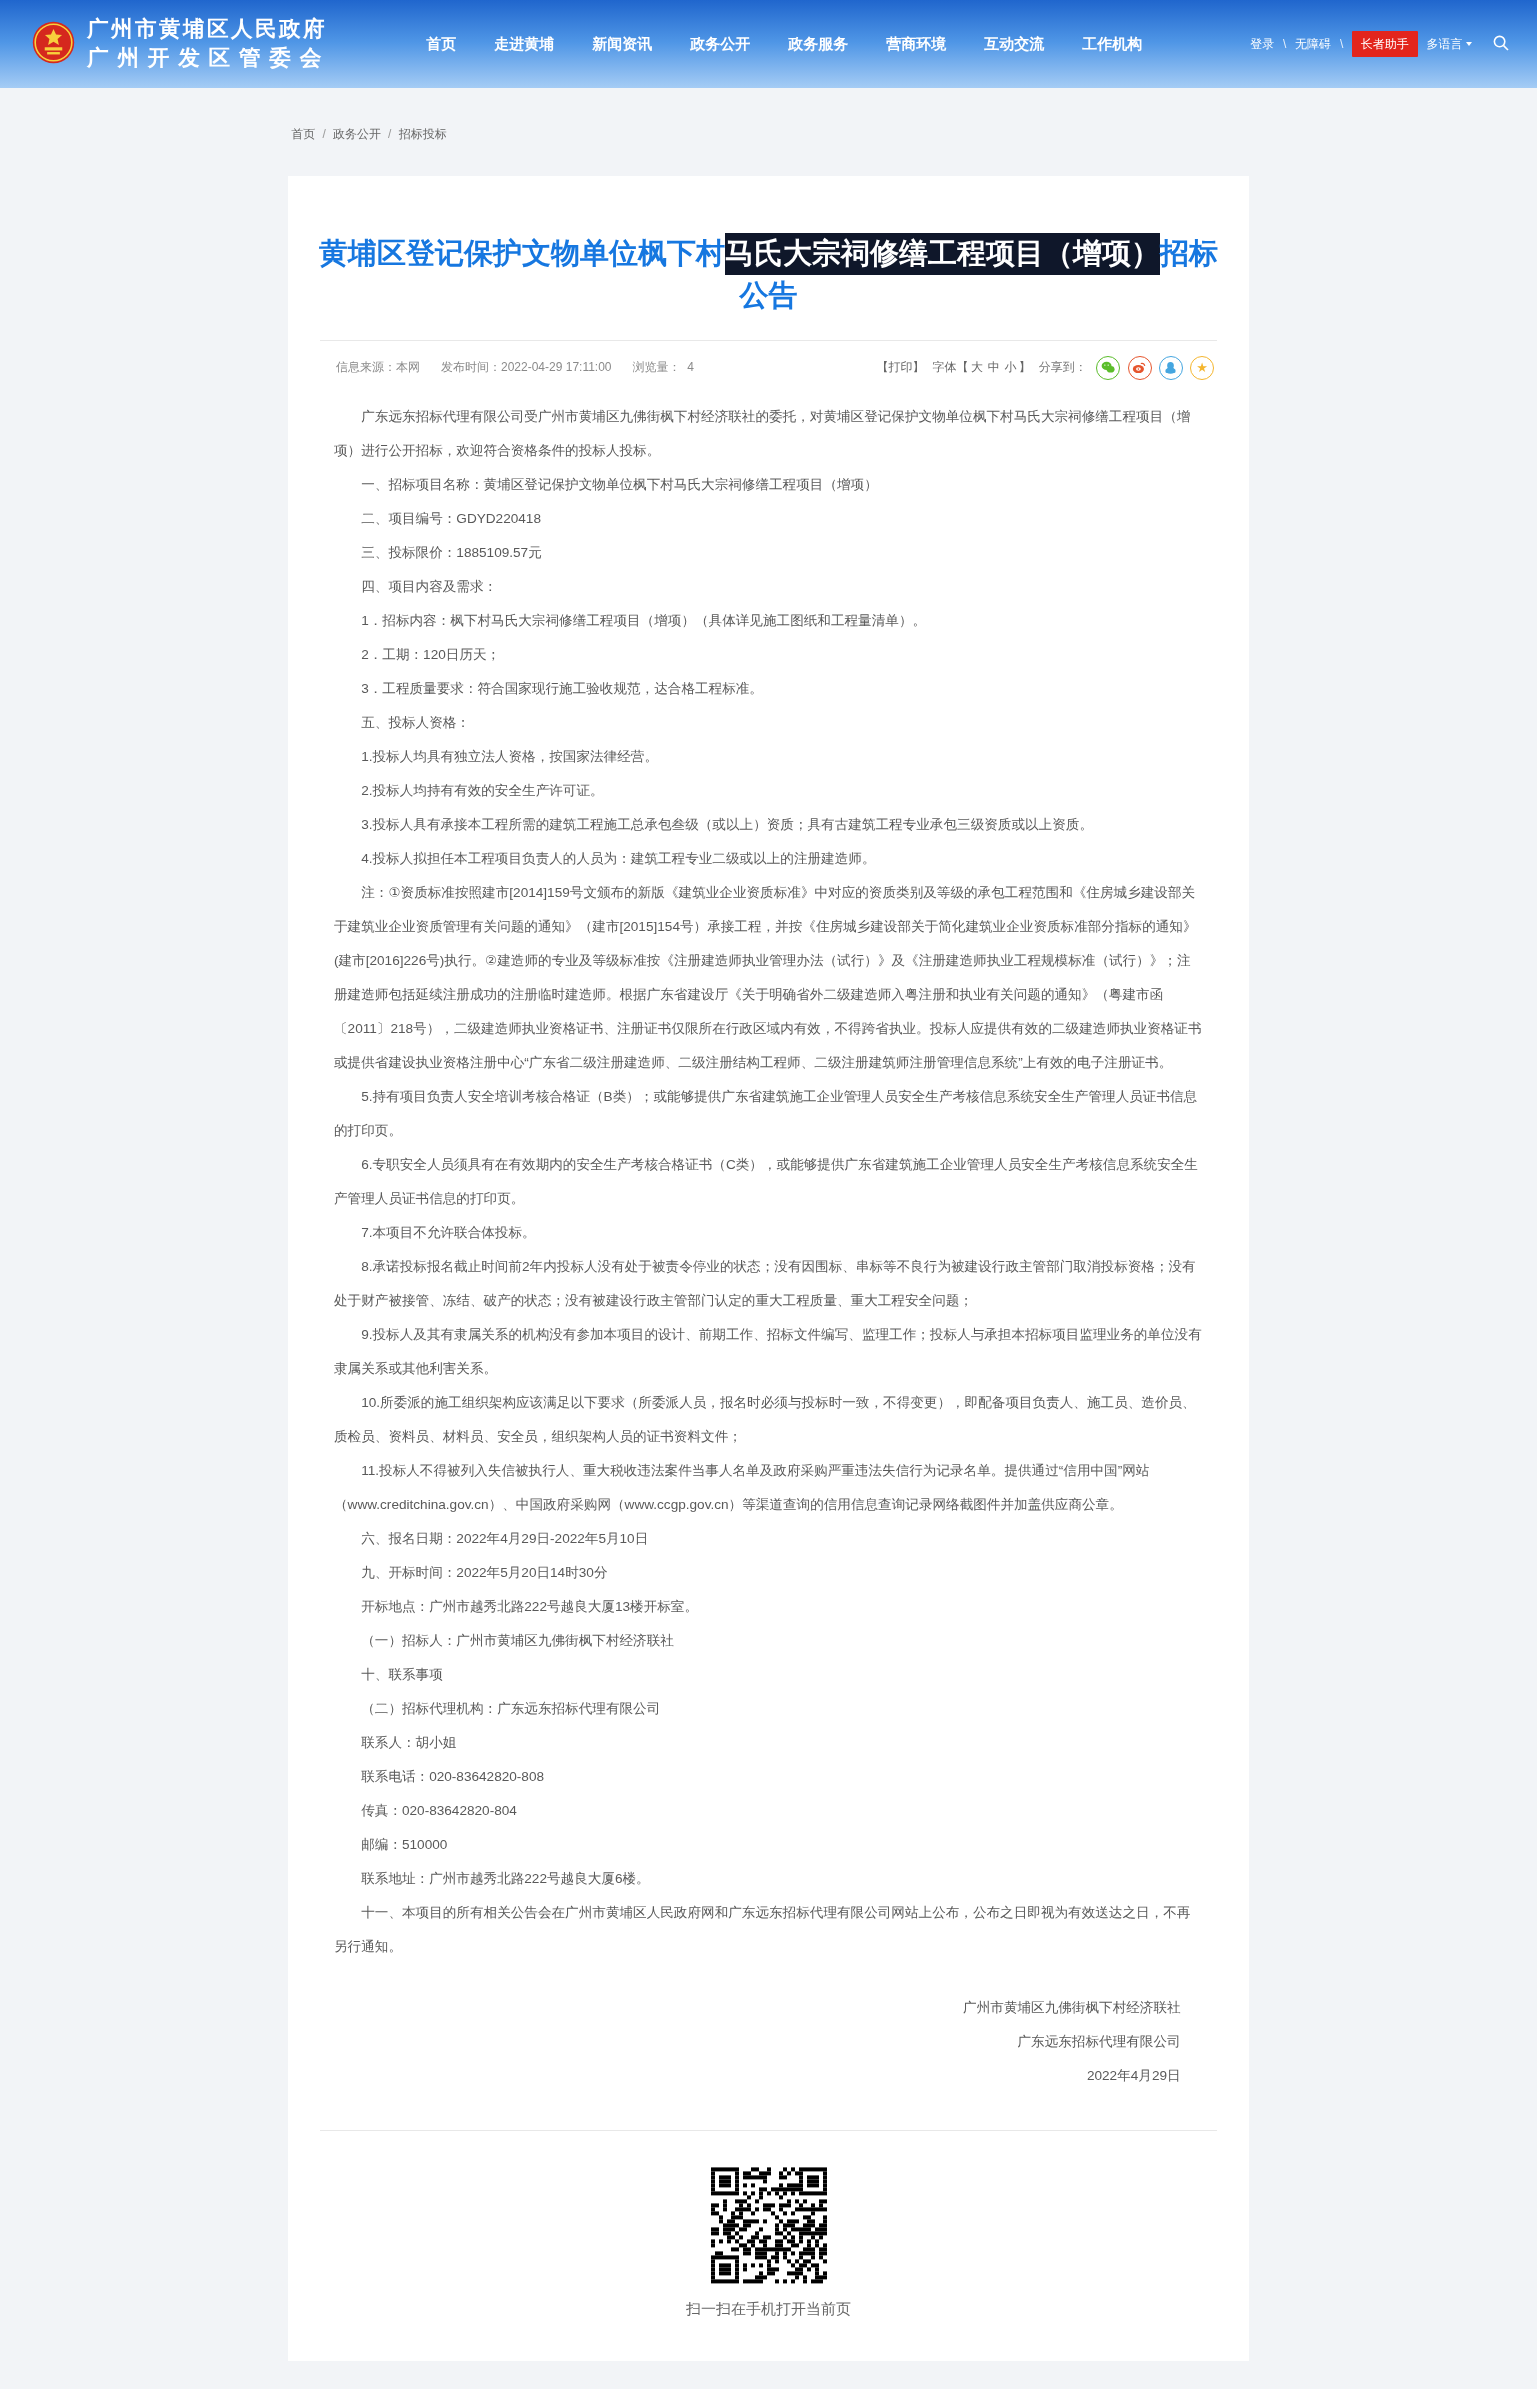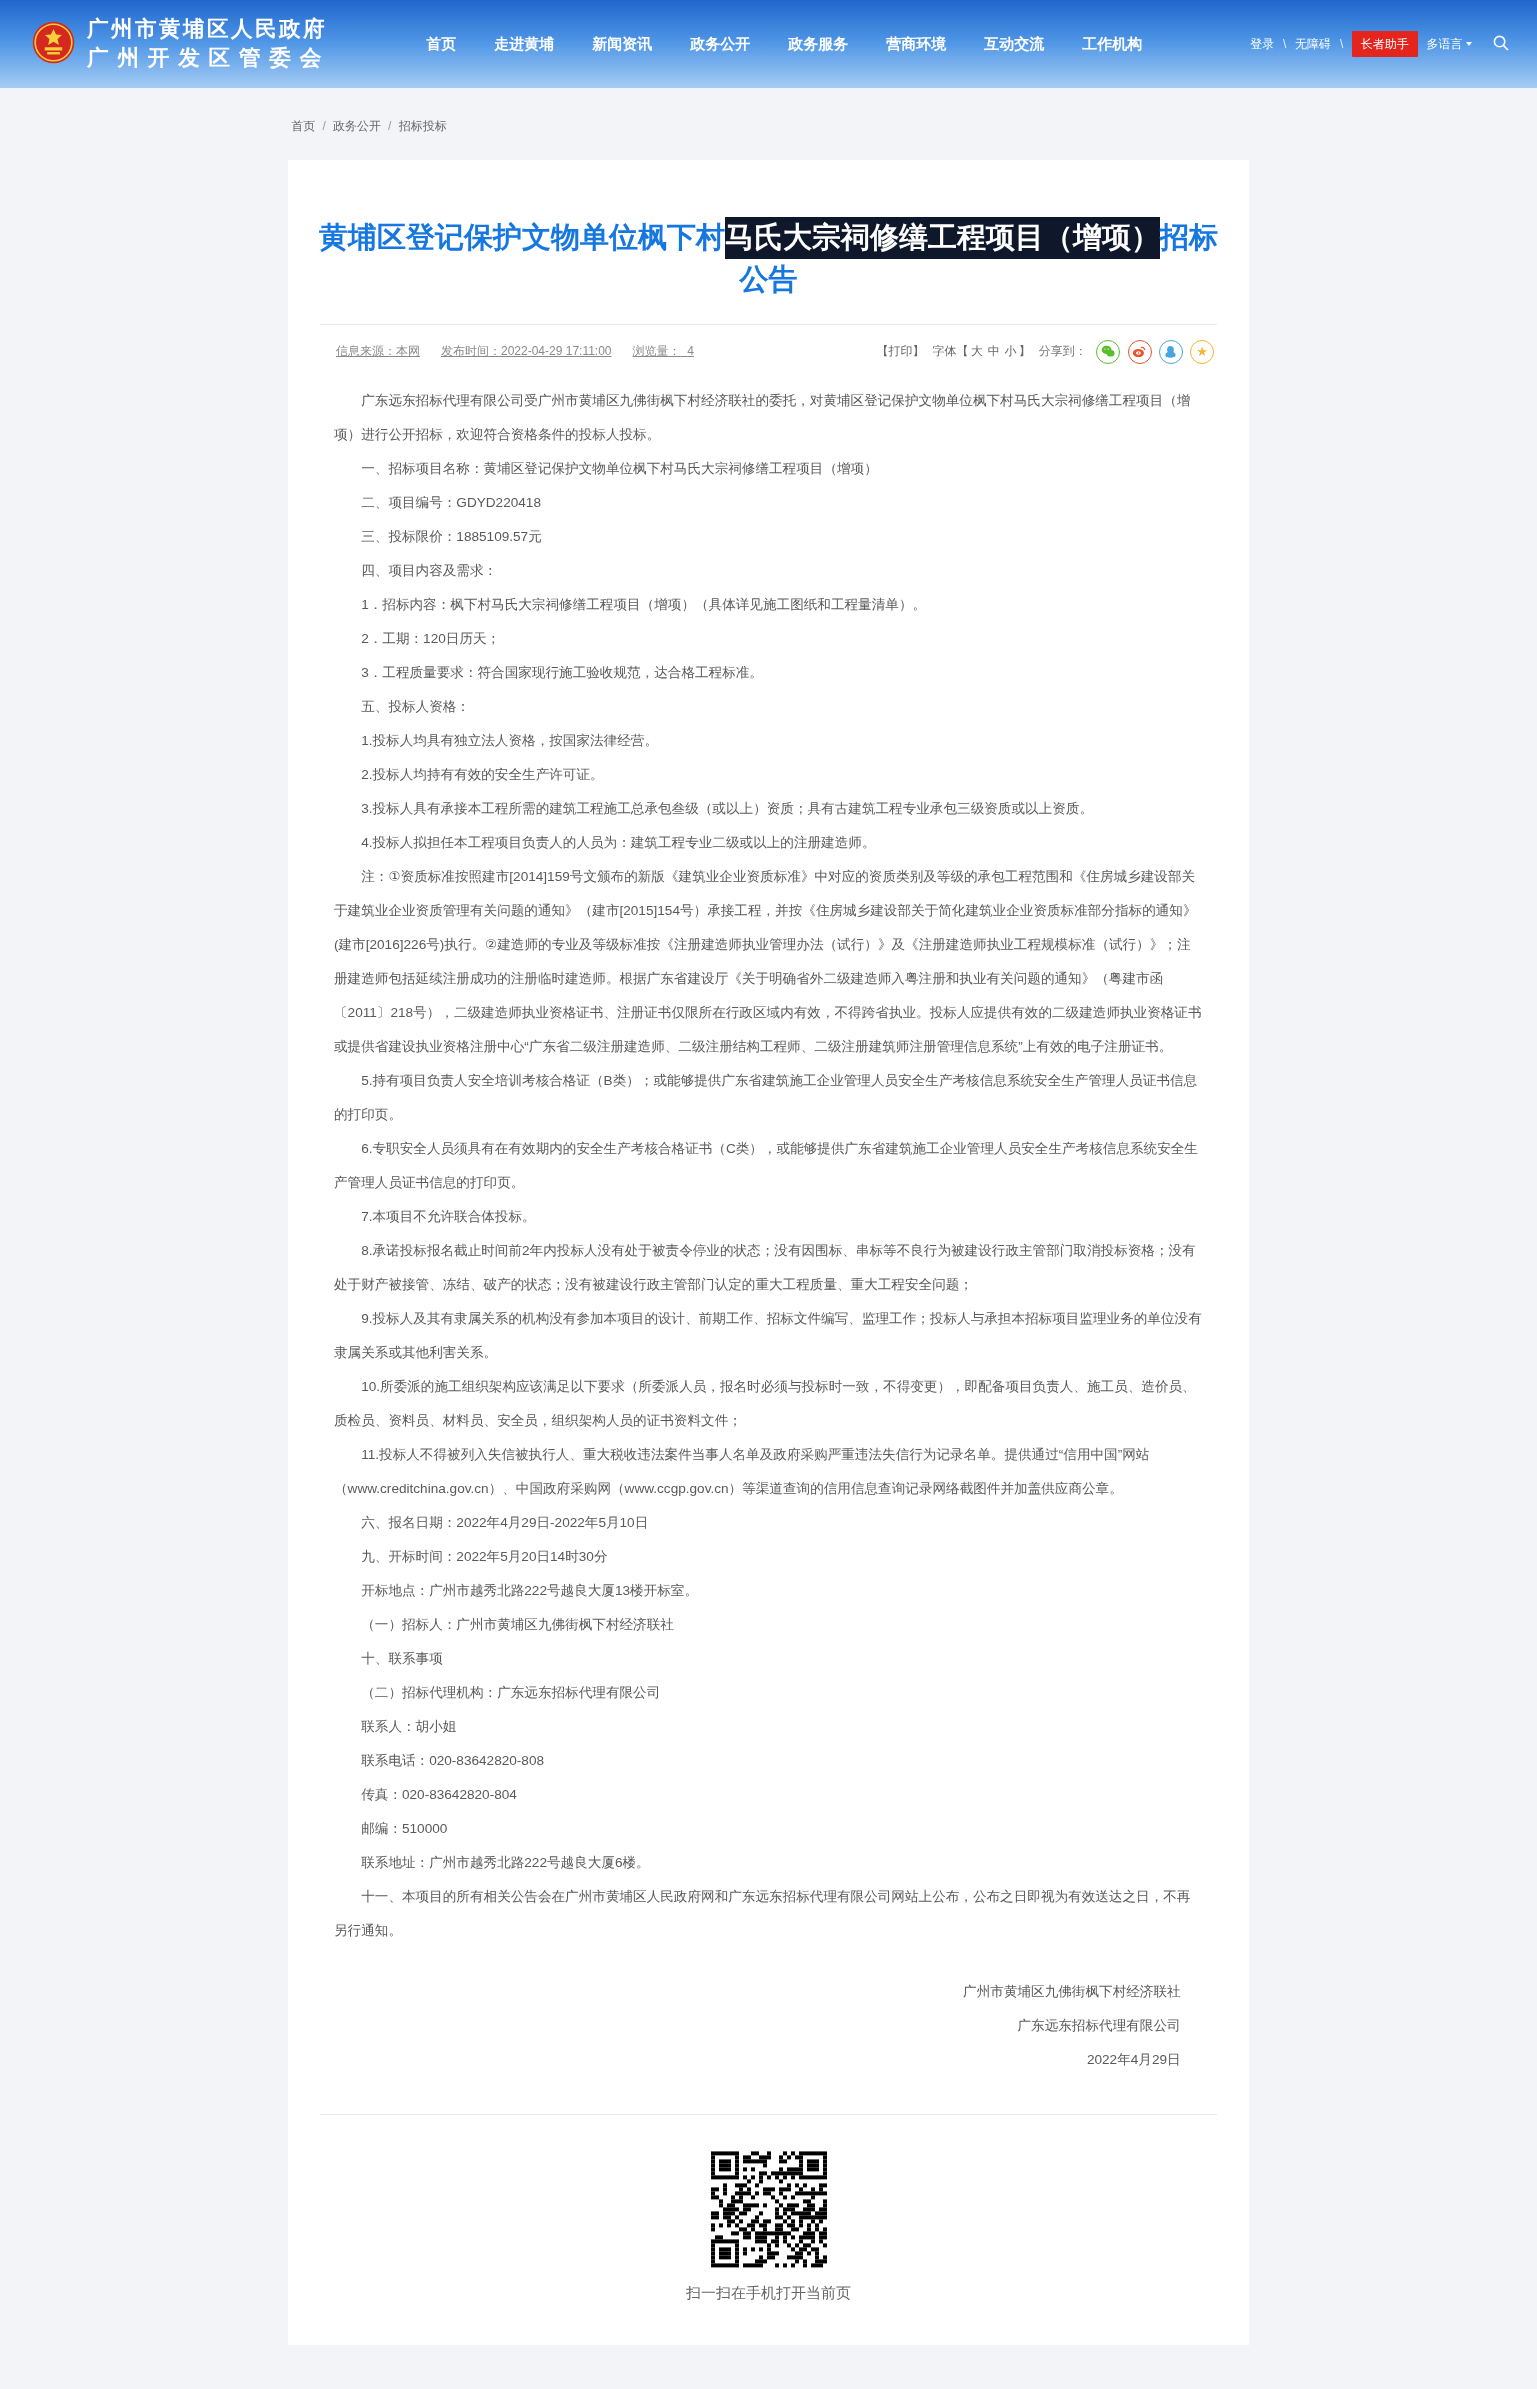--- a/index.html
+++ b/index.html
@@ -26,37 +26,37 @@
   .nav{display:flex;gap:38px;margin-left:96px;}
   .nav a{color:#fff;text-decoration:none;font-size:15px;font-weight:bold;white-space:nowrap;}
   .utils{margin-left:auto;display:flex;align-items:center;gap:8.8px;font-size:12px;white-space:nowrap;}
   .utils a{color:#fff;text-decoration:none;}
   .util-sep{opacity:.85;}
   .elder-btn{background:#e3251d;color:#fff;padding:4.8px 8.8px;border-radius:1px;font-size:12px;}
   .caret{display:inline-block;width:0;height:0;border-left:3.2px solid transparent;border-right:3.2px solid transparent;border-top:4px solid #fff;margin-left:4px;vertical-align:1.6px;}
   .search-btn{margin-left:11.2px;display:inline-flex;}
 
   
-  .breadcrumb{width:961px;margin:8px auto;padding:21.6px 3.2px 17px;font-size:12px;color:#666;box-sizing:border-box;}
+  .breadcrumb{width:961px;margin:16px auto;padding:21.6px 3.2px 17px;font-size:12px;color:#666;box-sizing:border-box;}
   .breadcrumb a{color:#666;text-decoration:none;}
   .breadcrumb .crumb + .crumb::before{content:"/";margin:0 7.2px;color:#999;}
 
   
   .card{width:961px;margin:0 auto;background:#fff;padding:37px 0 42px;box-sizing:border-box;}
   .article-title{
     text-align:center;font-size:29px;font-weight:bold;color:#1677e0;
     line-height:1.45;padding:0 29px;
   }
   .article-title .hl{background:#0f172a;color:#fff;padding:4px 0 5.6px;}
   .title-divider{border:0;border-top:0.8px solid #e8e8e8;margin:24px 32px 0;}
   .meta{
     display:flex;justify-content:space-between;align-items:center;
     padding:14.4px 35px 4.8px 48px;font-size:12px;color:#8a8a8a;
   }
-  .meta-left{display:flex;align-items:center;gap:21px;text-decoration:underline;}
+  .meta-left{display:flex;align-items:center;gap:21px;}
   .meta-right{display:flex;align-items:center;gap:8px;color:#777;}
   .meta-right .ctrl{color:#666;}
   .font-size-opt{margin:0 2.4px;color:#666;}
   .share-icons{display:flex;align-items:center;gap:7.2px;margin-left:1.6px;}
   .share-icon{width:24px;height:24px;border-radius:50%;border:1.6px solid;box-sizing:border-box;
     display:inline-flex;align-items:center;justify-content:center;background:#fff;}
   .share-wechat{border-color:#5bbd2b;}
   .share-weibo{border-color:#e6552d;}
   .share-qq{border-color:#45a6e0;}
   .share-qzone{border-color:#f5b62e;color:#f5b62e;font-size:13px;line-height:1;}

